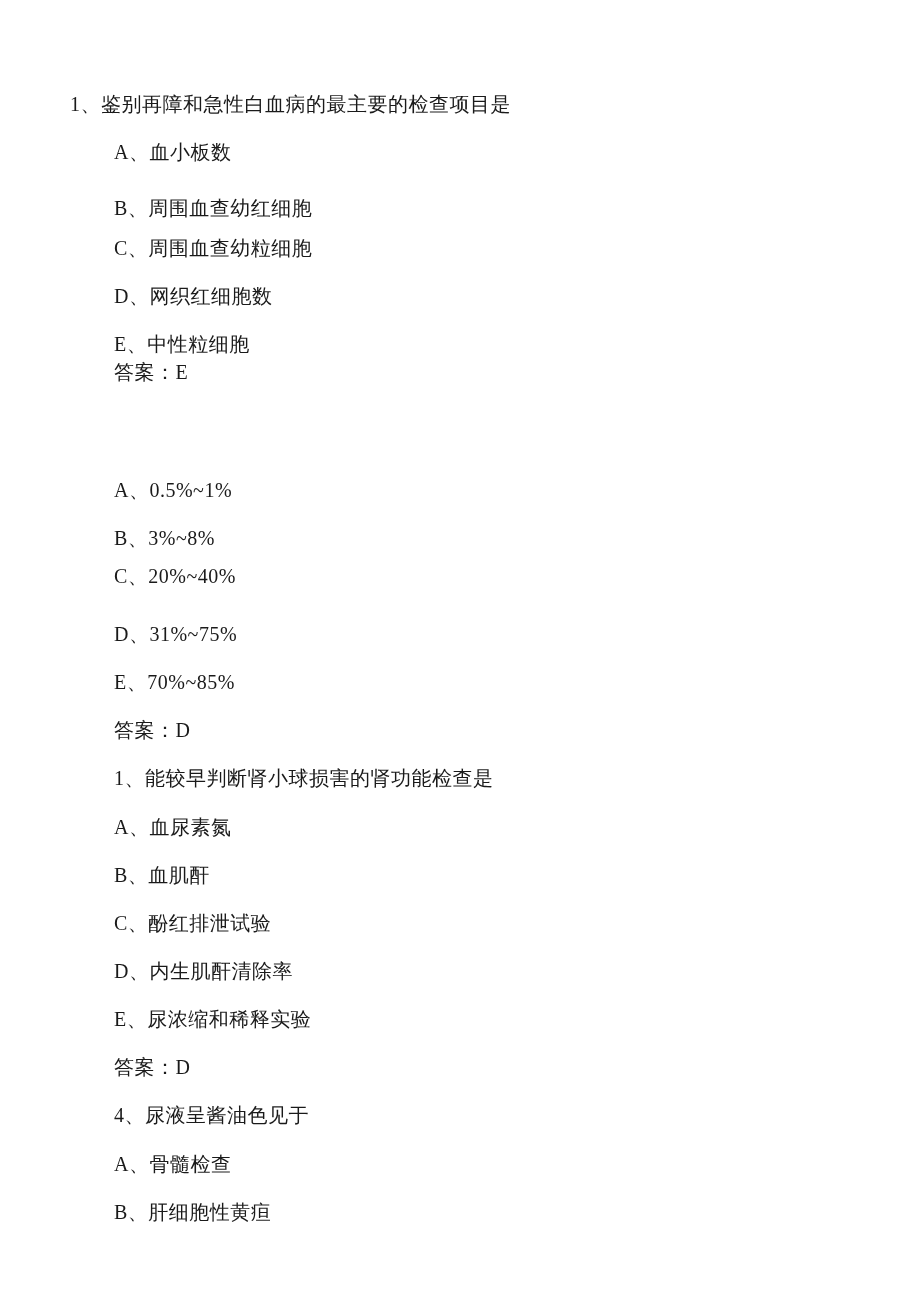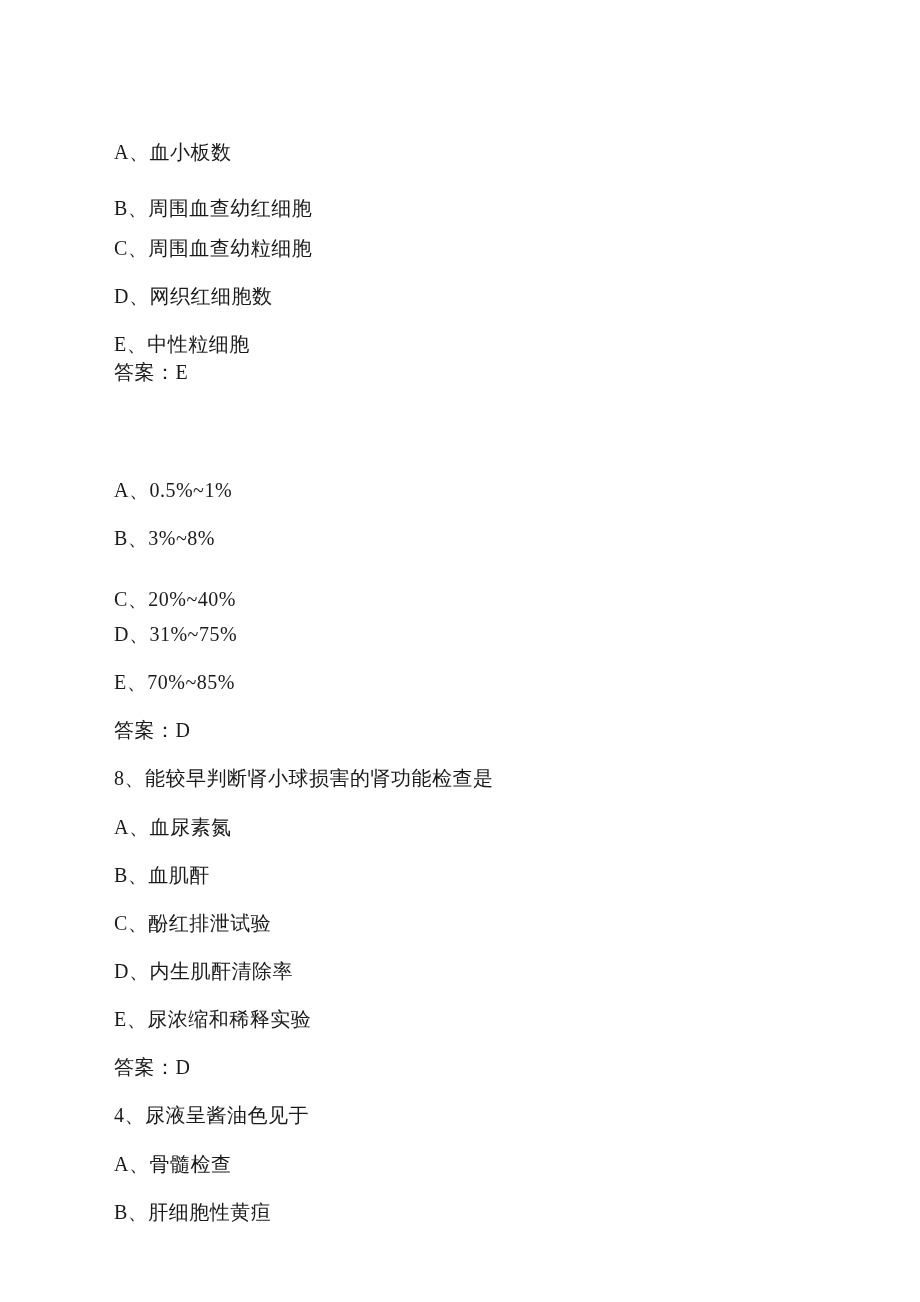--- a/index.html
+++ b/index.html
@@ -30,35 +30,36 @@
     letter-spacing: 0.5px;
   }
   .q1 { left: 70px; }
   .ind { left: 114px; }
 </style>
 </head>
 <body>
 
 <div class="page">
 
+  <div class="line q1" style="top:92px">1、鉴别再障和急性白血病的最主要的检查项目是</div>
   <div class="line ind" style="top:140px">A、血小板数</div>
   <div class="line ind" style="top:196px">B、周围血查幼红细胞</div>
   <div class="line ind" style="top:236px">C、周围血查幼粒细胞</div>
   <div class="line ind" style="top:284px">D、网织红细胞数</div>
   <div class="line ind" style="top:332px">E、中性粒细胞</div>
   <div class="line ind" style="top:360px">答案：E</div>
 
   <div class="line ind" style="top:478px">A、0.5%~1%</div>
   <div class="line ind" style="top:526px">B、3%~8%</div>
-  <div class="line ind" style="top:587px">C、20%~40%</div>
+  <div class="line ind" style="top:564px">C、20%~40%</div>
   <div class="line ind" style="top:622px">D、31%~75%</div>
   <div class="line ind" style="top:670px">E、70%~85%</div>
   <div class="line ind" style="top:718px">答案：D</div>
 
-  <div class="line ind" style="top:766px">8、能较早判断肾小球损害的肾功能检查是</div>
+  <div class="line ind" style="top:766px">1、能较早判断肾小球损害的肾功能检查是</div>
   <div class="line ind" style="top:815px">A、血尿素氮</div>
   <div class="line ind" style="top:863px">B、血肌酐</div>
   <div class="line ind" style="top:911px">C、酚红排泄试验</div>
   <div class="line ind" style="top:959px">D、内生肌酐清除率</div>
   <div class="line ind" style="top:1007px">E、尿浓缩和稀释实验</div>
   <div class="line ind" style="top:1055px">答案：D</div>
 
   <div class="line ind" style="top:1103px">4、尿液呈酱油色见于</div>
   <div class="line ind" style="top:1152px">A、骨髓检查</div>
   <div class="line ind" style="top:1200px">B、肝细胞性黄疸</div>

